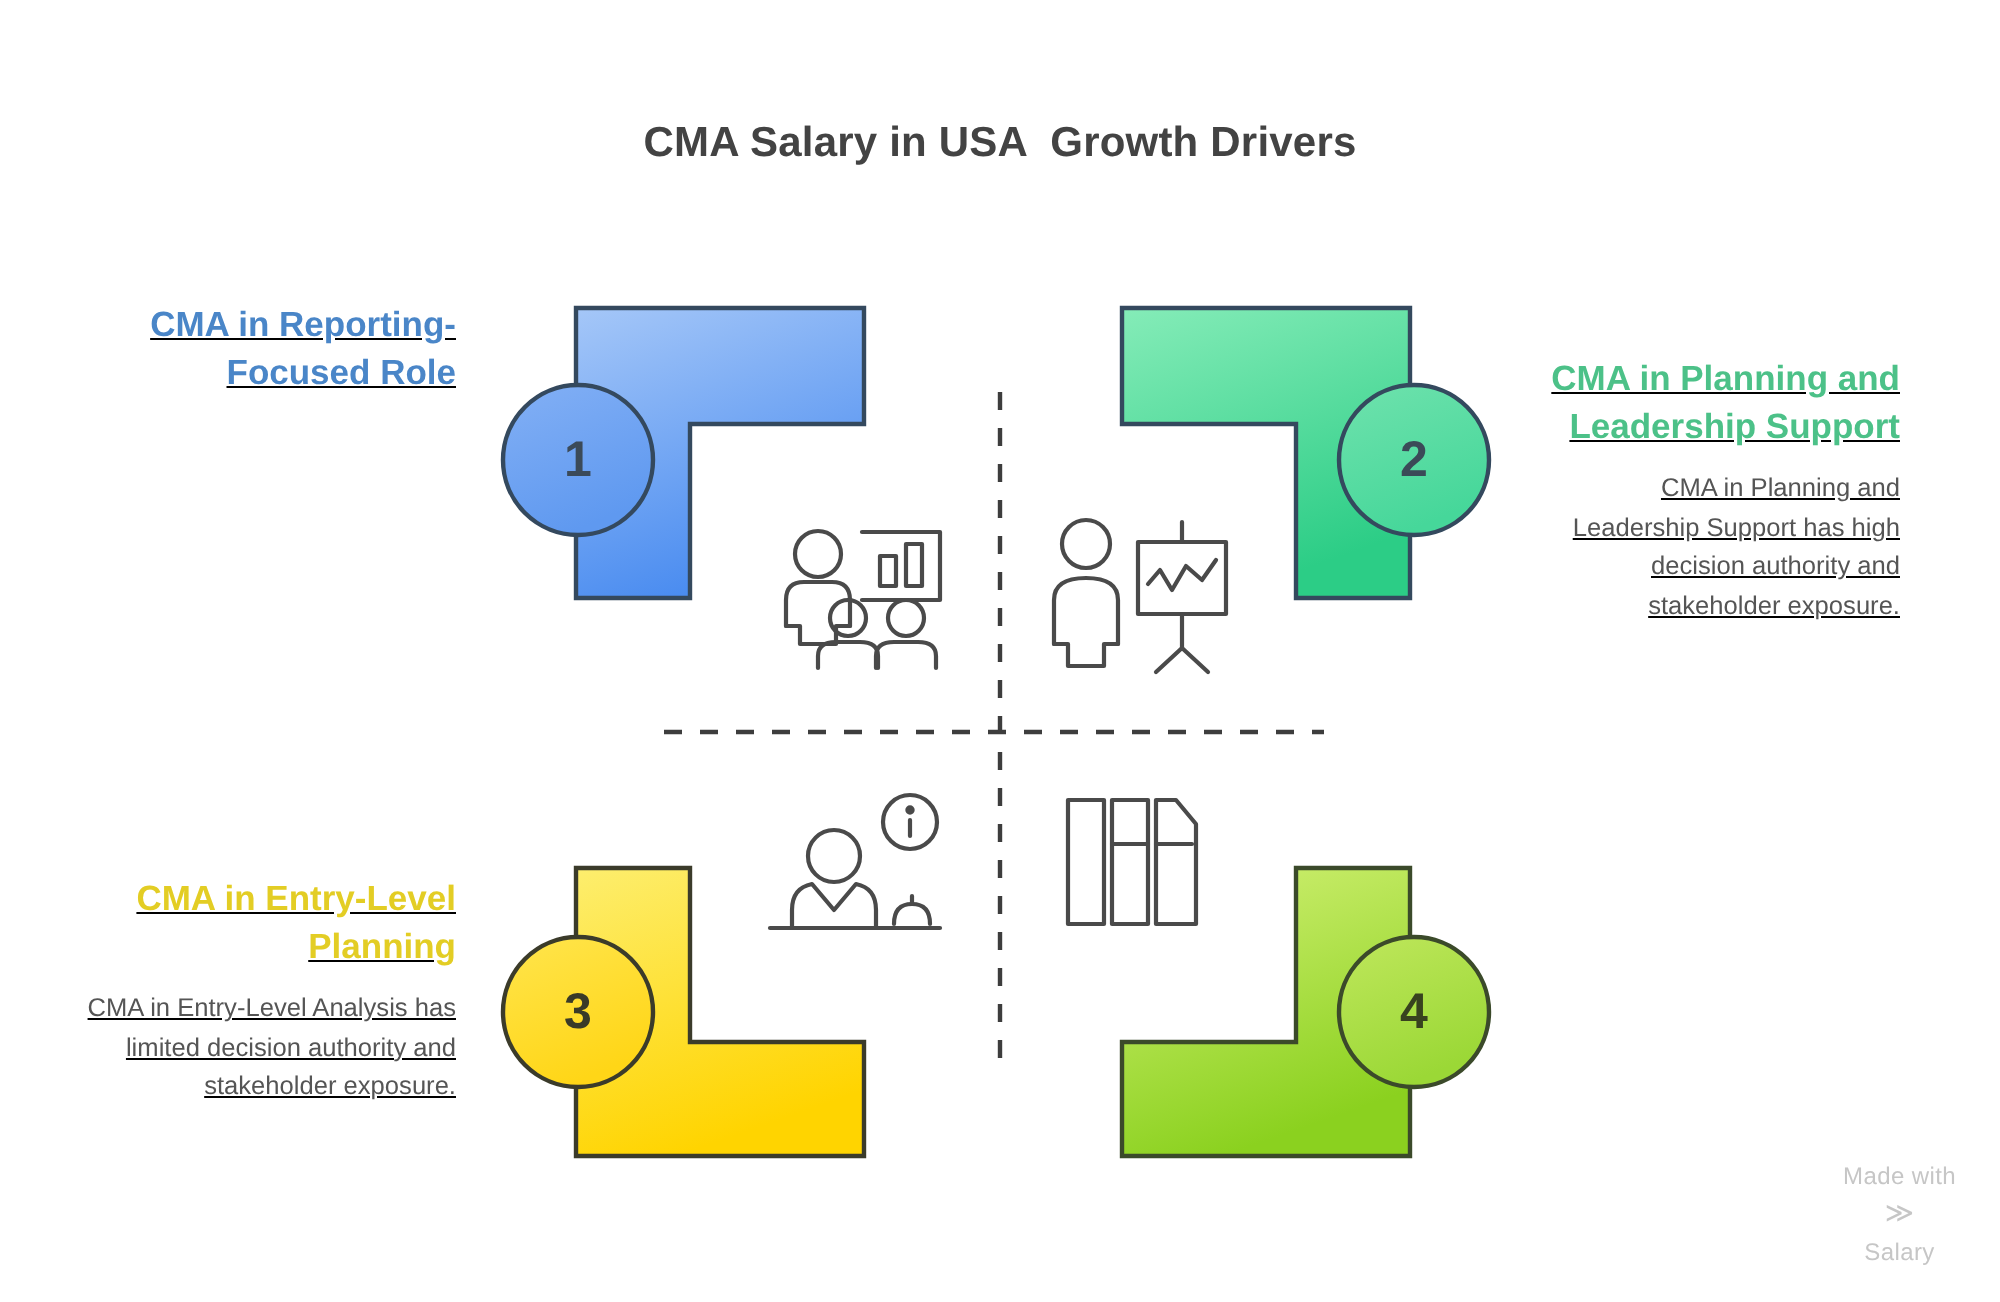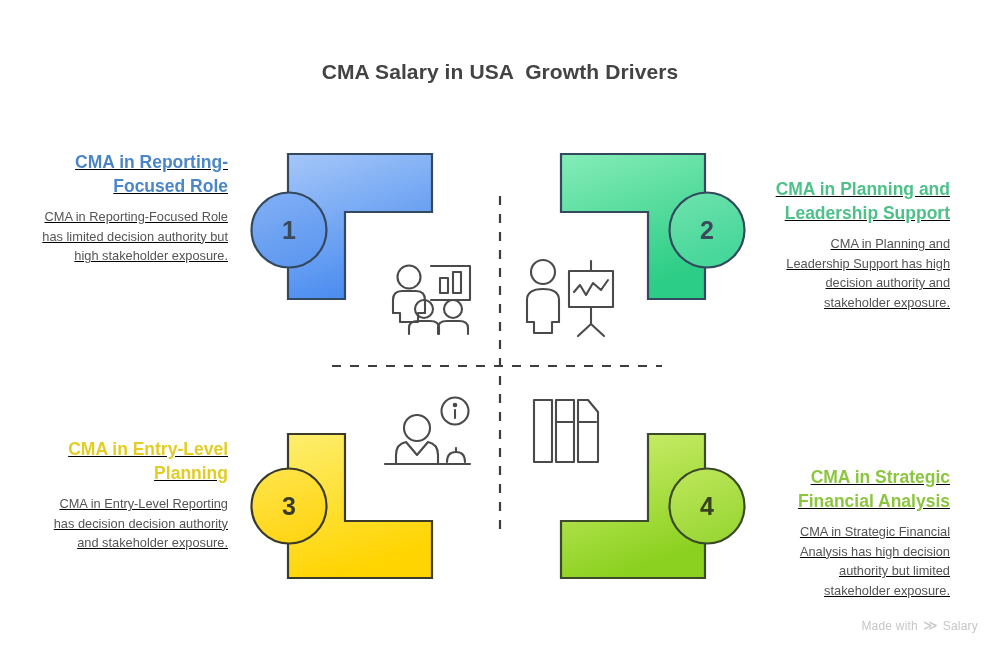--- a/index.html
+++ b/index.html
@@ -58,20 +58,21 @@
   
   .watermark {
     position: absolute;
     right: 22px; bottom: 18px;
     display: flex;
     align-items: center;
     gap: 5px;
     font-size: 12px;
     color: #c6c6c6;
     letter-spacing: 0.2px;
+    flex-direction: column;
   }
   .watermark .mark-glyph {
     display: inline-block;
     line-height: 1;
     font-size: 14px;
     color: #c6c6c6;
     transform: translateY(-1px);
   }
 </style>
 </head>
@@ -189,37 +190,32 @@
       <rect x="534" y="400" width="18" height="62"></rect>
       <rect x="556" y="400" width="18" height="62"></rect>
       <path d="M 578,400 L 588,400 L 598,412 L 598,462 L 578,462 Z"></path>
       <line x1="556" y1="422" x2="574" y2="422"></line>
       <line x1="578" y1="422" x2="596" y2="422"></line>
     </g>
   </svg>
 
   <div class="txt-block align-right" id="text-q1">
     <p class="q-title" style="color:#4a86c8;">CMA in Reporting-Focused Role</p>
-    <p class="q-desc">CMA in Reporting-Focused Role has limited decision authority but high stakeholder exposure.</p>
   </div>
 
   <div class="txt-block align-left" id="text-q2">
     <p class="q-title" style="color:#4cc188;">CMA in Planning and Leadership Support</p>
     <p class="q-desc">CMA in Planning and Leadership Support has high decision authority and stakeholder exposure.</p>
   </div>
 
   <div class="txt-block align-right" id="text-q3">
     <p class="q-title" style="color:#e3cd24;">CMA in Entry-Level Planning</p>
-    <p class="q-desc">CMA in Entry-Level Reporting has decision decision authority and stakeholder exposure.</p>
-  </div>
-
-  <div class="txt-block align-left" id="text-q4">
-    <p class="q-title" style="color:#8cc63e;">CMA in Strategic Financial Analysis</p>
-    <p class="q-desc">CMA in Strategic Financial Analysis has high decision authority but limited stakeholder exposure.</p>
-  </div>
+    <p class="q-desc">CMA in Entry-Level Analysis has limited decision authority and stakeholder exposure.</p>
+  </div>
+
 
   <div class="watermark">
     <span>Made with</span>
     <span class="mark-glyph">≫</span>
     <span>Salary</span>
   </div>
 
 </div>
 
 </body></html>

